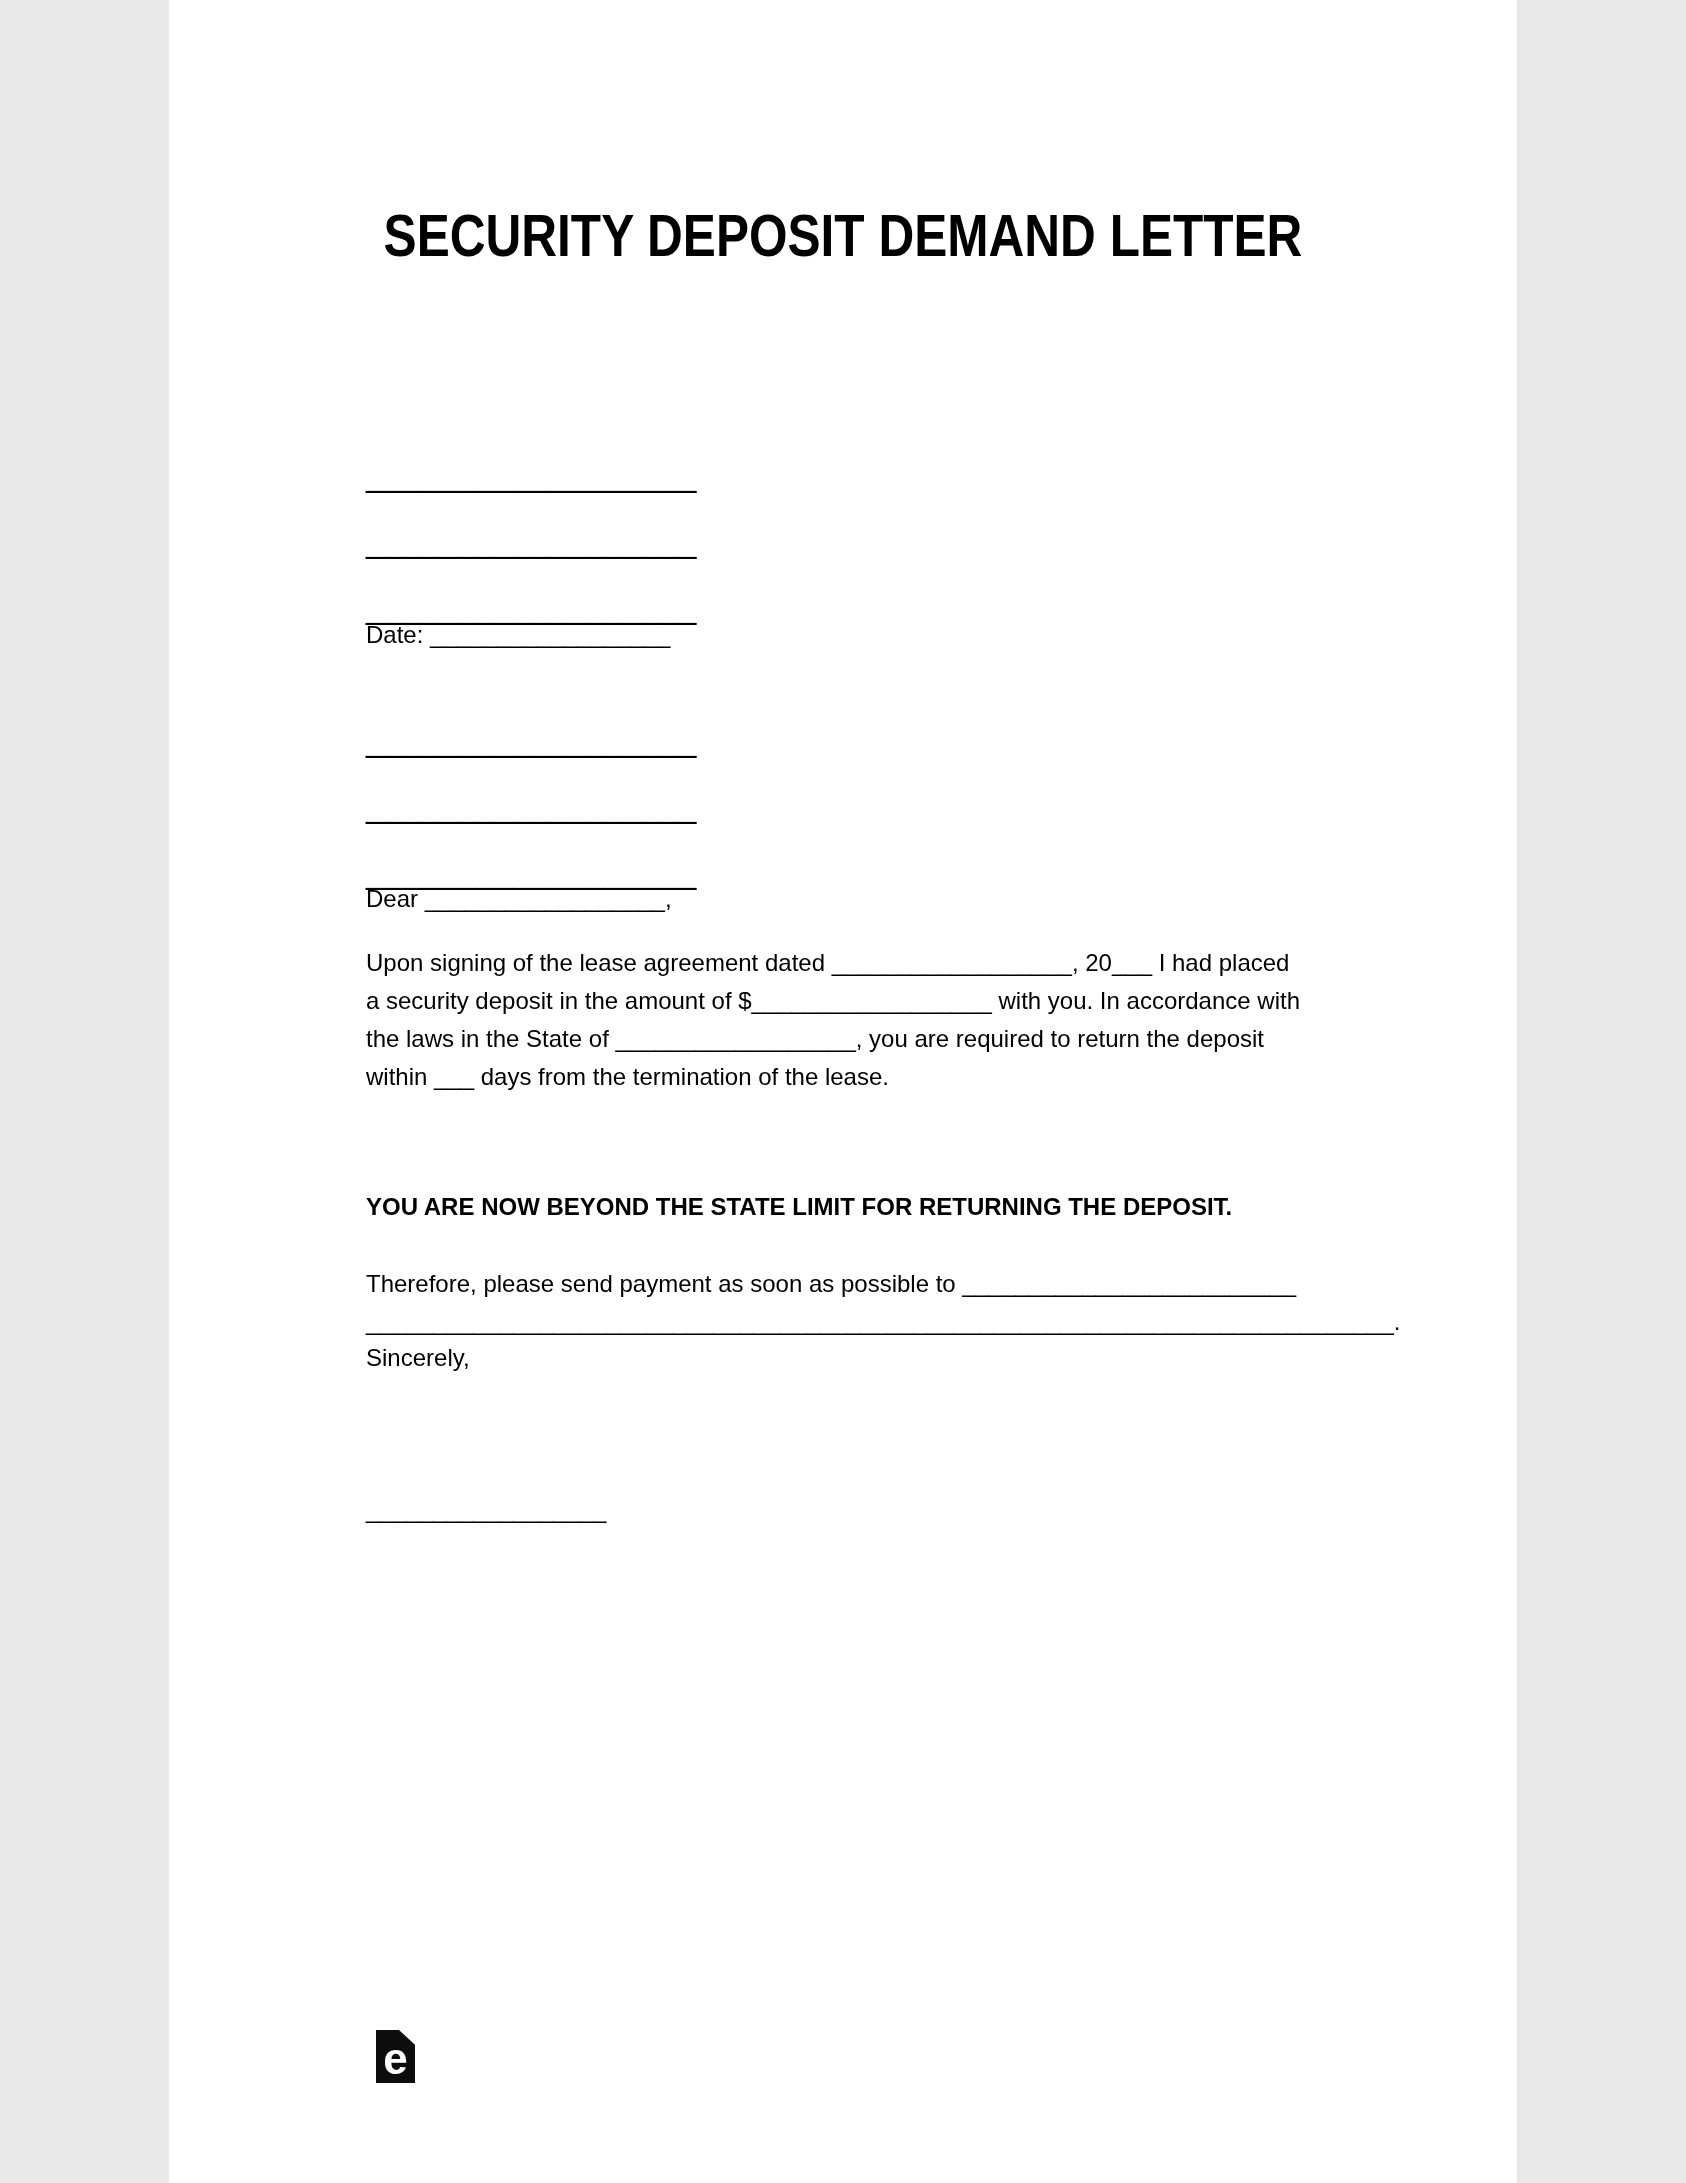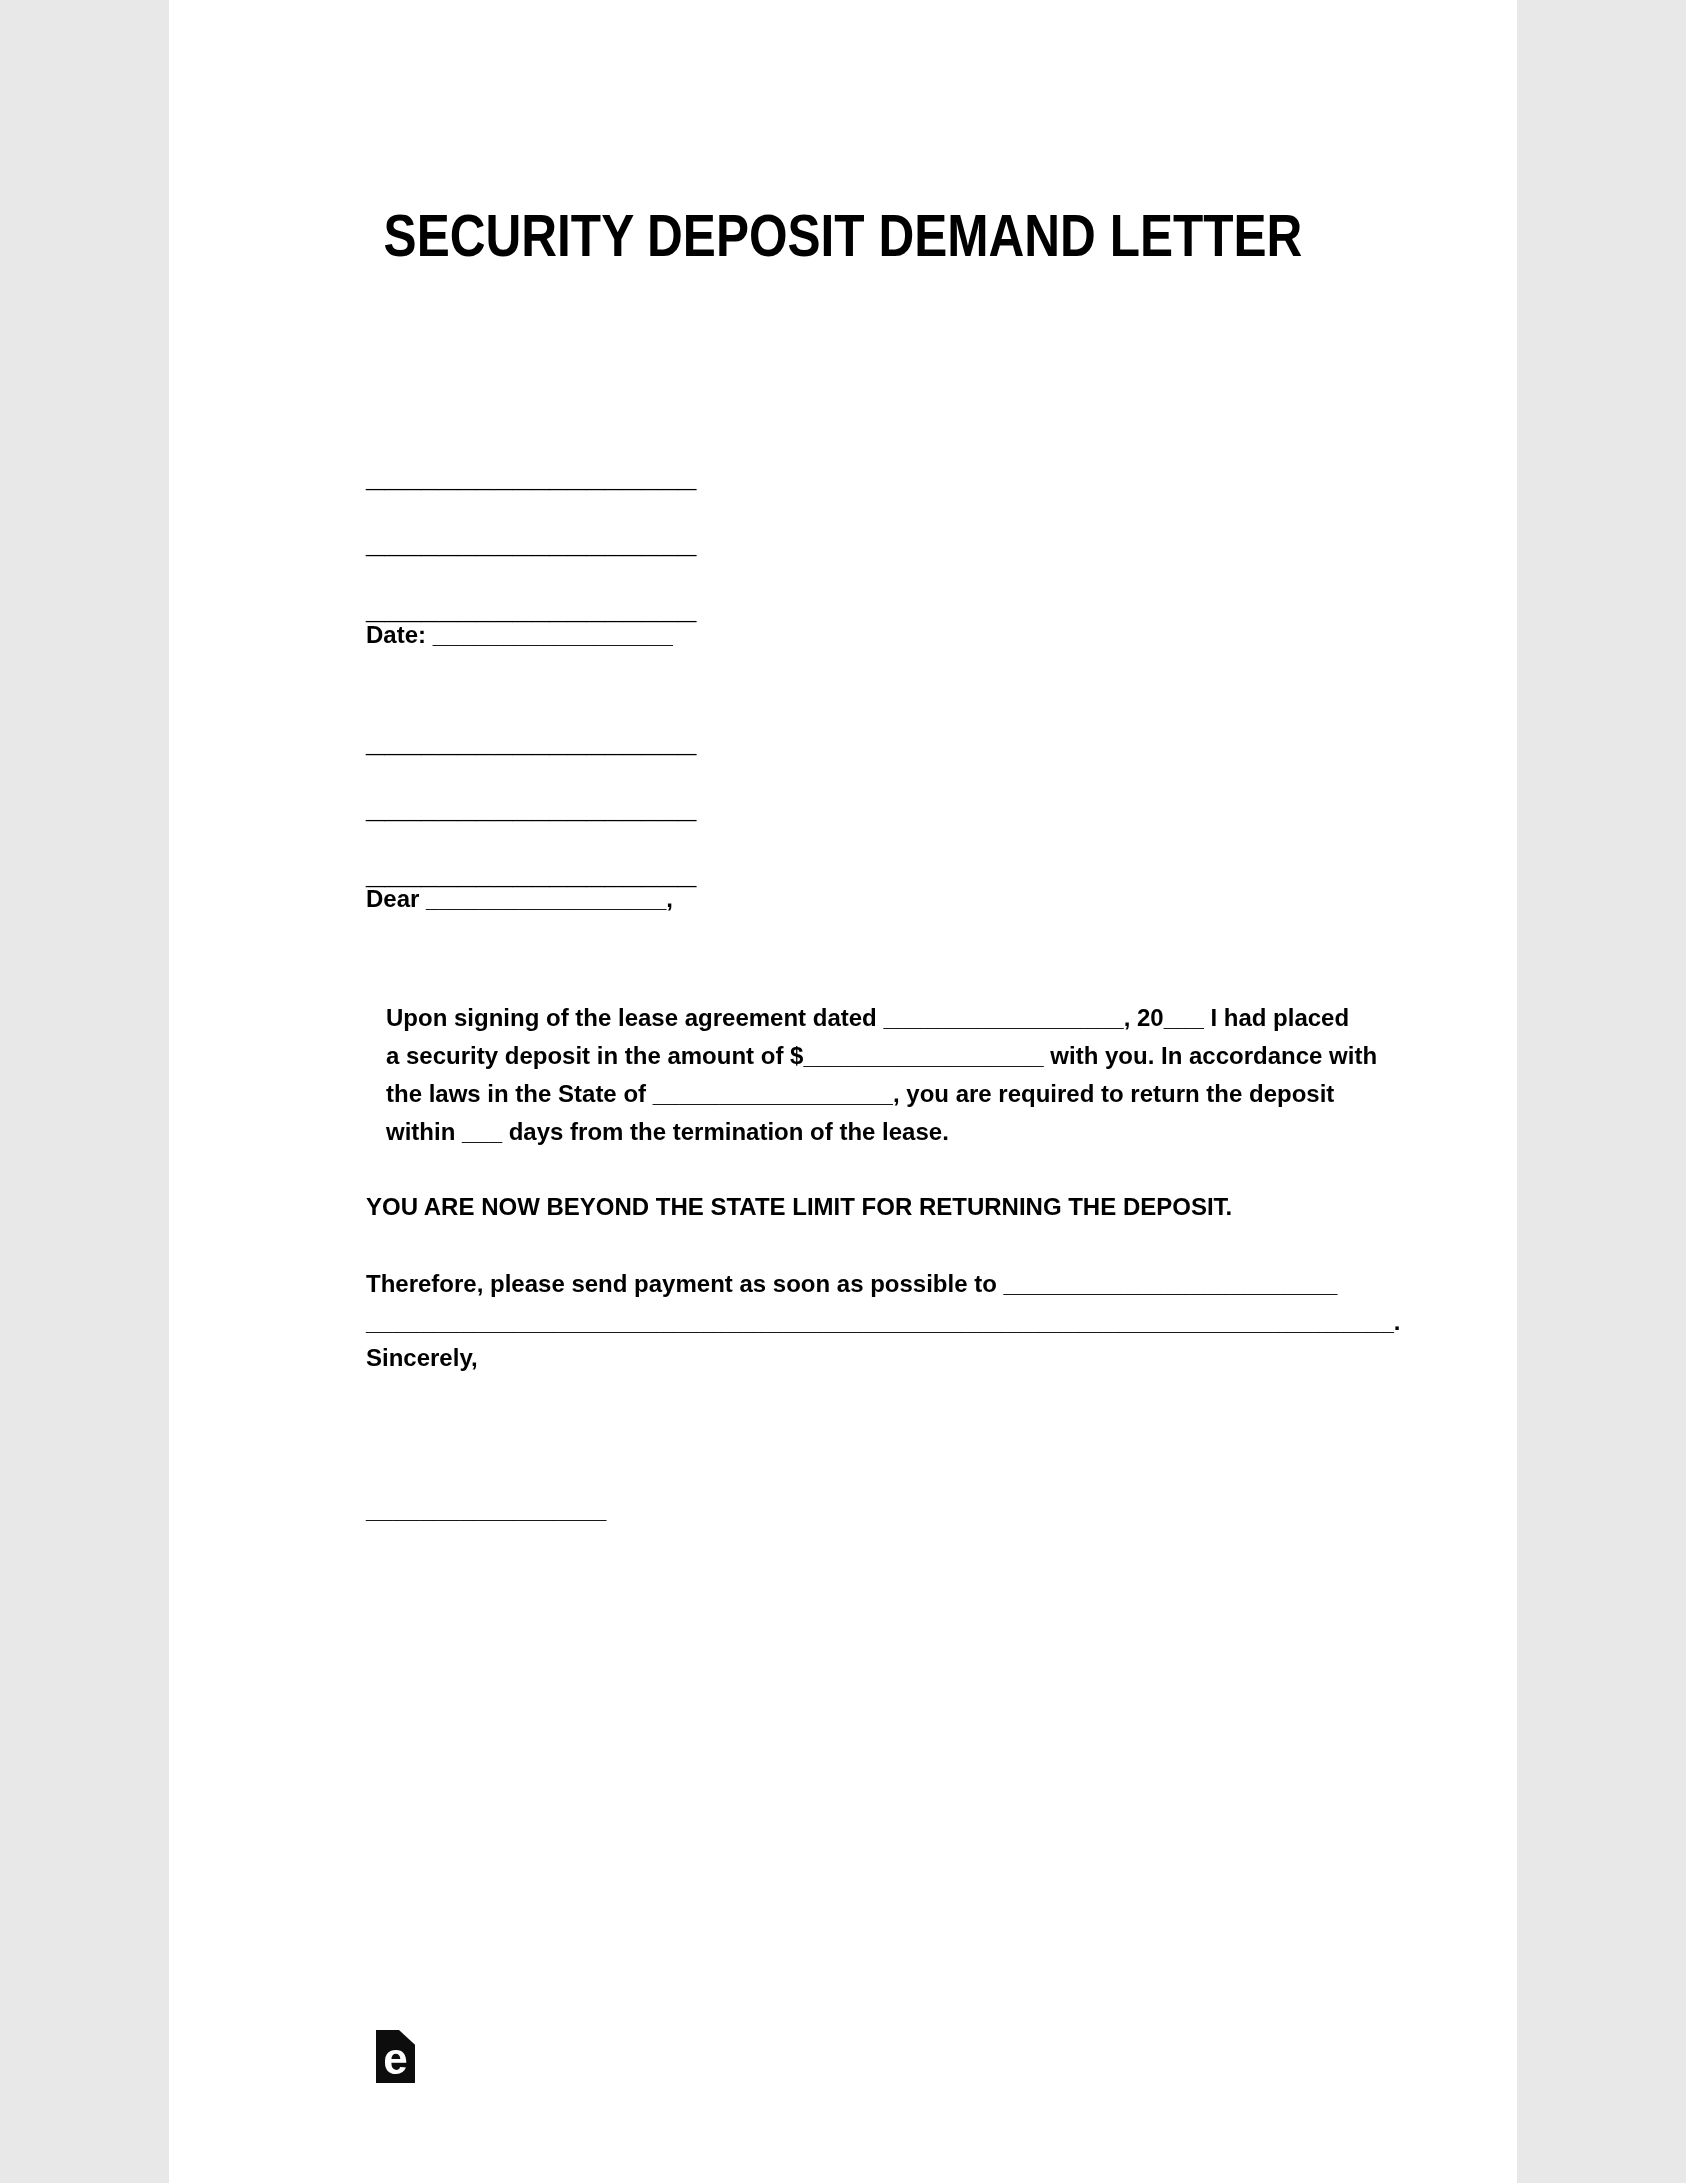--- a/index.html
+++ b/index.html
@@ -6,21 +6,21 @@
   .page {
     position: relative;
     width: 1348px;
     height: 2183px;
     background: #ffffff;
     font-family: "Liberation Sans", sans-serif;
     color: #000000;
     overflow: hidden;
     margin: 0 auto;
   }
-  .abs { position: absolute; left: 197px; white-space: pre; font-weight: bold; }
+  .abs { position: absolute; left: 197px; white-space: pre; }
   .title {
     position: absolute;
     left: 0; right: 0;
     top: 207px;
     text-align: center;
     font-size: 59px;
     line-height: 59px;
     font-weight: bold;
     white-space: pre;
     transform: scaleX(0.84);
@@ -68,21 +68,21 @@
   <div class="abs bodytext" style="top:616px;">Date: __________________</div>
 
   <div class="abs" style="top:693px;">
     <div class="blank-line">__________________</div>
     <div class="blank-line">__________________</div>
     <div class="blank-line">__________________</div>
   </div>
 
   <div class="abs bodytext" style="top:880px;">Dear __________________,</div>
 
-  <div class="abs bodytext" style="top:999px;margin-left:20px;">Upon signing of the lease agreement dated __________________, 20___ I had placed
+  <div class="abs bodytext" style="top:944px;">Upon signing of the lease agreement dated __________________, 20___ I had placed
 a security deposit in the amount of $__________________ with you. In accordance with
 the laws in the State of __________________, you are required to return the deposit
 within ___ days from the termination of the lease.</div>
 
   <div class="abs bodytext" style="top:1265px;">Therefore, please send payment as soon as possible to _________________________
 _____________________________________________________________________________.</div>
 
   <div class="abs bodytext bold" style="top:1188px;">YOU ARE NOW BEYOND THE STATE LIMIT FOR RETURNING THE DEPOSIT.</div>
 
   <div class="abs bodytext" style="top:1339px;">Sincerely,</div>

